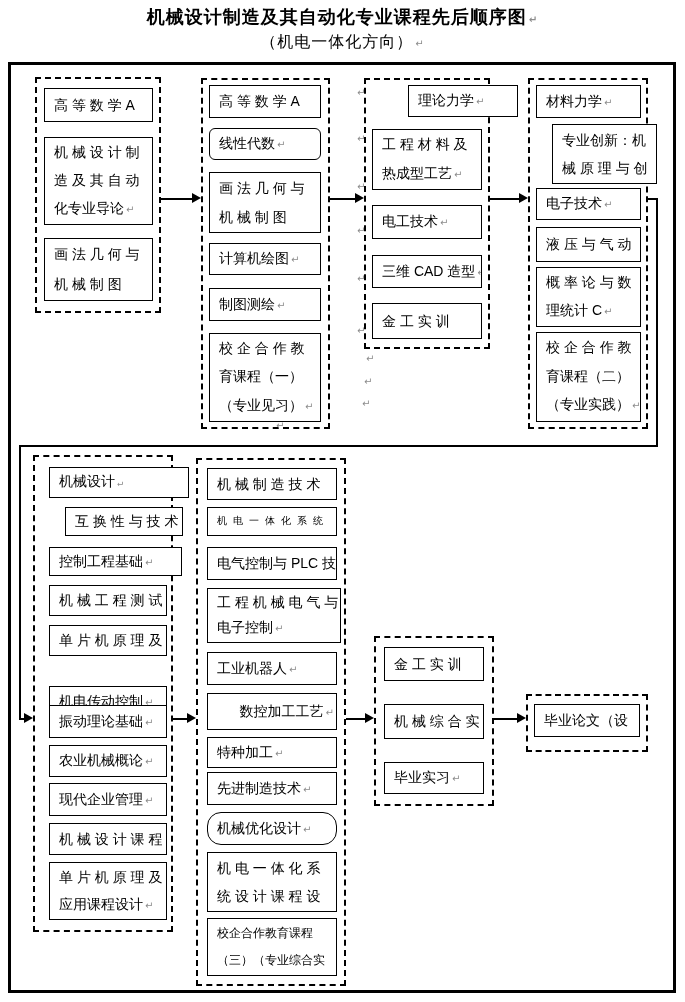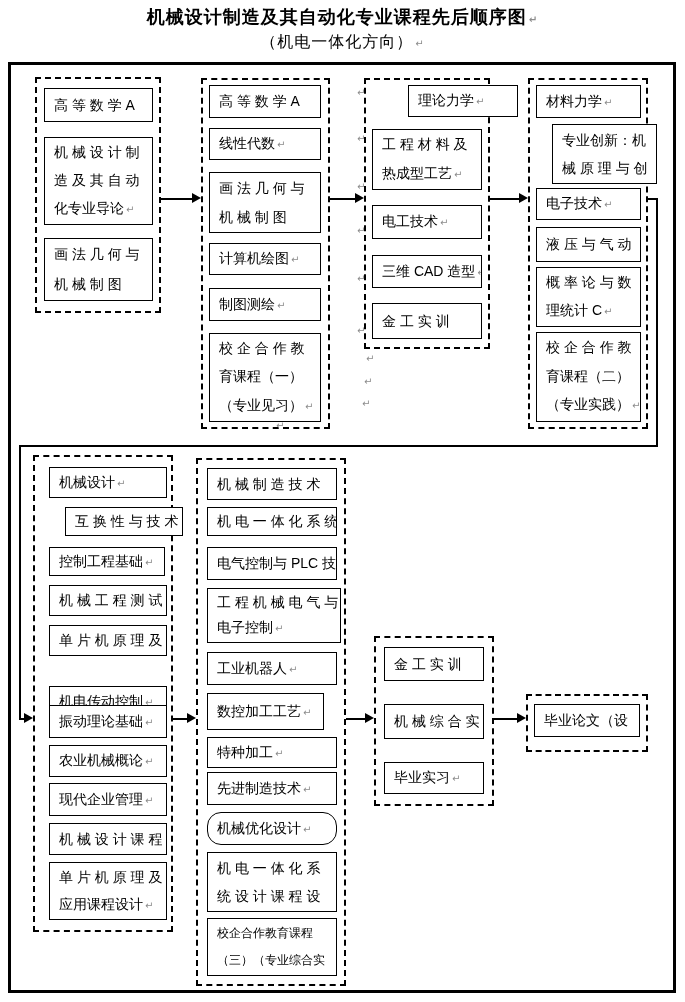--- a/index.html
+++ b/index.html
@@ -39,21 +39,21 @@
       <div class="tline">化专业导论<span class="ret">↵</span></div>
     </div>
     <div class="cbox" style="left: 44px; top: 238px; width: 109px; height: 63px; font-size: 14px; line-height: 29.5px;">
       <div class="tline">画 法 几 何 与</div>
       <div class="tline">机 械 制 图</div>
     </div>
     <div class="group" style="left: 201px; top: 78px; width: 129px; height: 351px;"></div>
     <div class="cbox" style="left: 209px; top: 85px; width: 112px; height: 33px; font-size: 14px; line-height: 29px;">
       <div class="tline">高 等 数 学  A</div>
     </div>
-    <div class="cbox" style="left: 209px; top: 128px; width: 112px; height: 32px; font-size: 14px; line-height: 28px;">
+    <div class="cbox" style="left: 209px; top: 128px; width: 112px; height: 32px; font-size: 14px; line-height: 28px; border-radius: 6px;">
       <div class="tline">线性代数<span class="ret">↵</span></div>
     </div>
     <div class="cbox" style="left: 209px; top: 172px; width: 112px; height: 61px; font-size: 14px; line-height: 28.5px;">
       <div class="tline">画 法 几 何 与</div>
       <div class="tline">机 械 制 图</div>
     </div>
     <div class="cbox" style="left: 209px; top: 243px; width: 112px; height: 32px; font-size: 14px; line-height: 28px;">
       <div class="tline">计算机绘图<span class="ret">↵</span></div>
     </div>
     <div class="cbox" style="left: 209px; top: 288px; width: 112px; height: 33px; font-size: 14px; line-height: 29px;">
@@ -98,27 +98,27 @@
     <div class="cbox" style="left: 536px; top: 267px; width: 105px; height: 60px; font-size: 14px; line-height: 28px;">
       <div class="tline">概 率 论 与 数</div>
       <div class="tline">理统计 C<span class="ret">↵</span></div>
     </div>
     <div class="cbox" style="left: 536px; top: 332px; width: 105px; height: 90px; font-size: 14px; line-height: 28.6667px;">
       <div class="tline">校 企 合 作 教</div>
       <div class="tline">育课程（二）</div>
       <div class="tline">（专业实践）<span class="ret">↵</span></div>
     </div>
     <div class="group" style="left: 33px; top: 455px; width: 140px; height: 477px;"></div>
-    <div class="cbox" style="left: 49px; top: 467px; width: 118px; height: 31px; font-size: 14px; line-height: 24px;">
+    <div class="cbox" style="left: 49px; top: 467px; width: 140px; height: 31px; font-size: 14px; line-height: 24px; font-family: Liberation Mono, monospace;">
       <div class="tline">机械设计<span class="ret">↵</span></div>
     </div>
     <div class="cbox" style="left: 49px; top: 507px; width: 118px; height: 29px; font-size: 14px; line-height: 25px; margin-left: 16px;">
       <div class="tline">互 换 性 与 技 术</div>
     </div>
-    <div class="cbox" style="left: 49px; top: 547px; width: 116px; height: 29px; font-size: 14px; line-height: 25px;">
+    <div class="cbox" style="left: 49px; top: 547px; width: 133px; height: 29px; font-size: 14px; line-height: 25px;">
       <div class="tline">控制工程基础<span class="ret">↵</span></div>
     </div>
     <div class="cbox" style="left: 49px; top: 585px; width: 118px; height: 31px; font-size: 14px; line-height: 27px;">
       <div class="tline">机 械 工 程 测 试</div>
     </div>
     <div class="cbox" style="left: 49px; top: 625px; width: 118px; height: 31px; font-size: 14px; line-height: 27px;">
       <div class="tline">单 片 机 原 理 及</div>
     </div>
     <div class="cbox" style="left: 49px; top: 665px; width: 118px; height: 31px; font-size: 14px; line-height: 27px; margin-top: 21px;">
       <div class="tline">机电传动控制<span class="ret">↵</span></div>
@@ -136,34 +136,34 @@
       <div class="tline">现代企业管理<span class="ret">↵</span></div>
     </div>
     <div class="cbox" style="left: 49px; top: 862px; width: 118px; height: 58px; font-size: 14px; line-height: 27px;">
       <div class="tline">单 片 机 原 理 及</div>
       <div class="tline">应用课程设计<span class="ret">↵</span></div>
     </div>
     <div class="group" style="left: 196px; top: 458px; width: 150px; height: 528px;"></div>
     <div class="cbox" style="left: 207px; top: 468px; width: 130px; height: 32px; font-size: 14px; line-height: 28px;">
       <div class="tline">机 械 制 造 技 术</div>
     </div>
-    <div class="cbox" style="left: 207px; top: 507px; width: 130px; height: 29px; font-size: 14px; line-height: 27px;">
+    <div class="cbox" style="left: 207px; top: 507px; width: 130px; height: 29px; font-size: 10px; line-height: 27px; font-family: Liberation Mono, monospace;">
       <div class="tline">机 电 一 体 化 系 统</div>
     </div>
     <div class="cbox" style="left: 207px; top: 547px; width: 130px; height: 33px; font-size: 14px; line-height: 29px;">
       <div class="tline">电气控制与 PLC 技</div>
     </div>
     <div class="cbox" style="left: 207px; top: 588px; width: 134px; height: 55px; font-size: 14px; line-height: 25.5px;">
       <div class="tline">工 程 机 械 电 气 与</div>
       <div class="tline">电子控制<span class="ret">↵</span></div>
     </div>
     <div class="cbox" style="left: 207px; top: 652px; width: 130px; height: 33px; font-size: 14px; line-height: 29px;">
       <div class="tline">工业机器人<span class="ret">↵</span></div>
     </div>
-    <div class="cbox" style="left: 207px; top: 693px; width: 117px; height: 37px; font-size: 14px; line-height: 32px;">
+    <div class="cbox" style="left: 207px; top: 693px; width: 130px; height: 37px; font-size: 14px; line-height: 32px; text-align: right;">
       <div class="tline">数控加工工艺<span class="ret">↵</span></div>
     </div>
     <div class="cbox" style="left: 207px; top: 737px; width: 130px; height: 31px; font-size: 14px; line-height: 27px;">
       <div class="tline">特种加工<span class="ret">↵</span></div>
     </div>
     <div class="cbox" style="left: 207px; top: 772px; width: 130px; height: 33px; font-size: 14px; line-height: 29px;">
       <div class="tline">先进制造技术<span class="ret">↵</span></div>
     </div>
     <div class="cbox" style="left: 207px; top: 812px; width: 130px; height: 33px; font-size: 14px; line-height: 29px; border-radius: 14px;">
       <div class="tline">机械优化设计<span class="ret">↵</span></div>

